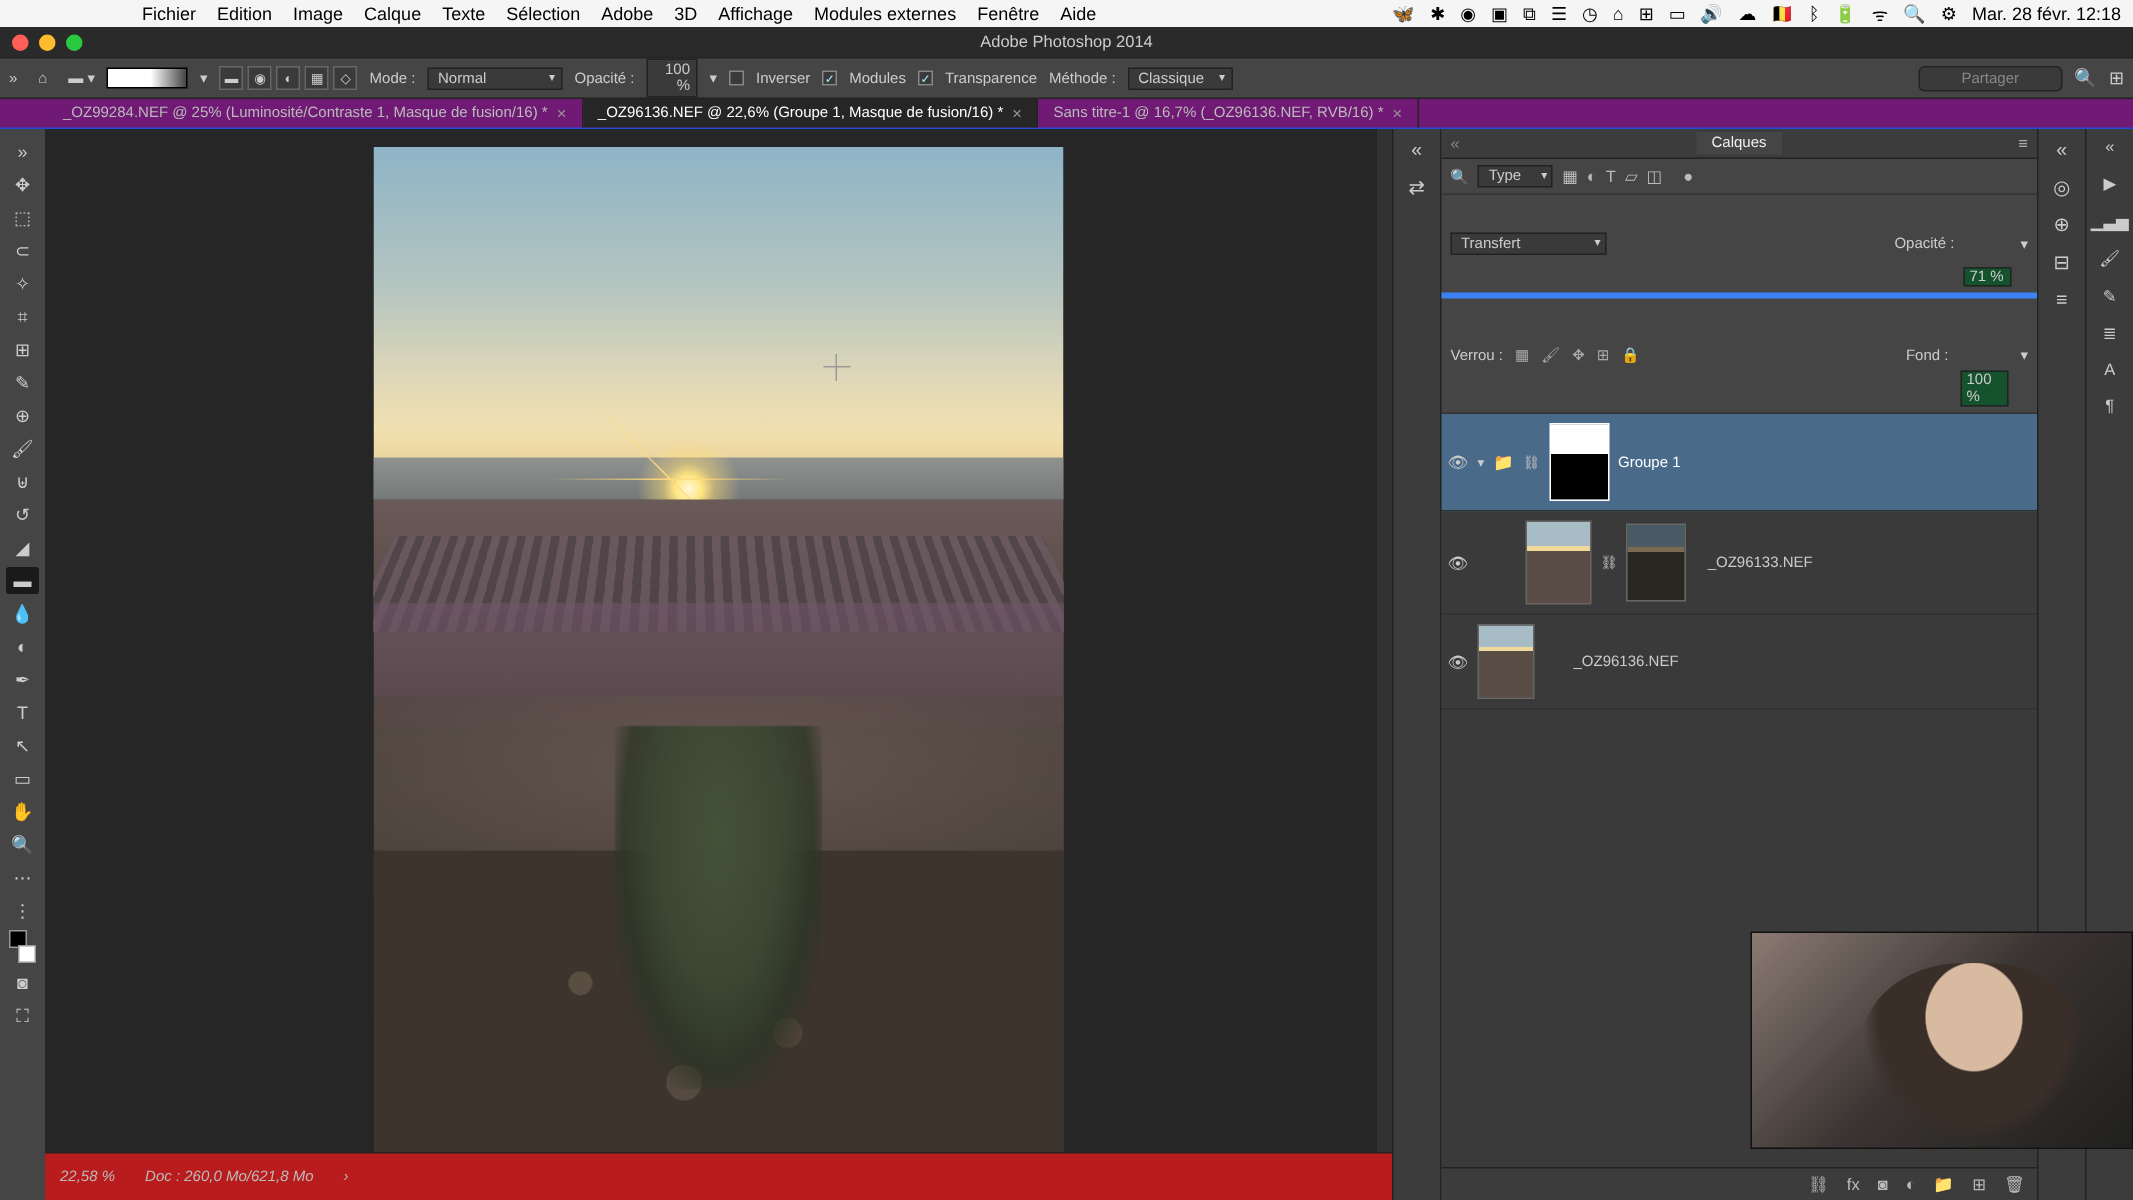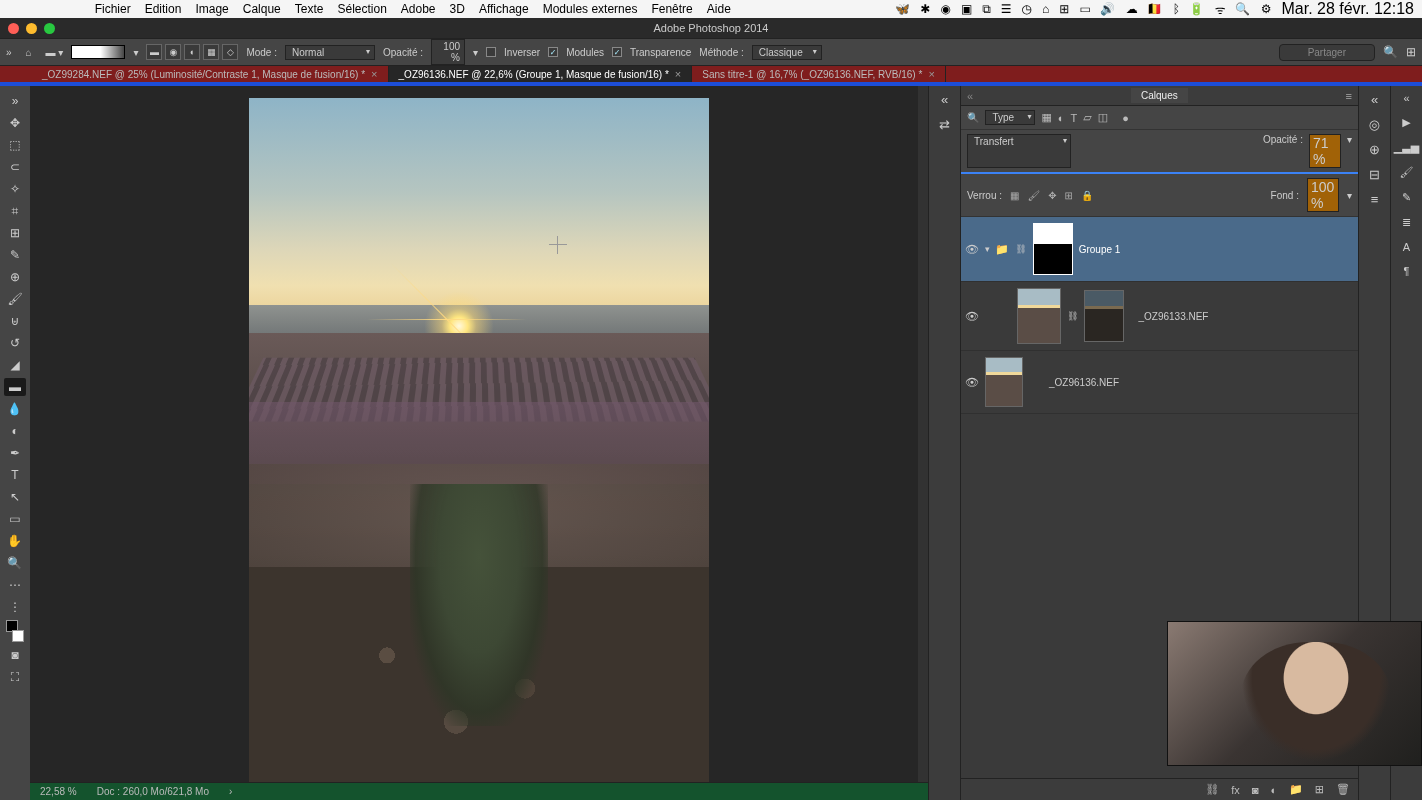--- a/index.html
+++ b/index.html
@@ -5,21 +5,21 @@
 * { margin: 0; padding: 0; box-sizing: border-box; font-family: -apple-system, "Helvetica Neue", Arial, sans-serif; }
 body { width: 1422px; height: 800px; background: #323232; overflow: hidden; color: #ccc; font-size: 11px; }
 
 
 .mac-menubar { height: 18px; background: #f5f5f5; display: flex; align-items: center; padding: 0 8px; color: #000; font-size: 12px; }
 .mac-menubar .apple { font-size: 13px; margin-right: 10px; }
 .mac-menubar .app { font-weight: 700; margin-right: 14px; margin-top: 27px; }
 .mac-menubar .menu-item { margin-right: 14px; cursor: default; }
 .mac-menubar .right { margin-left: auto; display: flex; align-items: center; gap: 10px; }
 .mac-menubar .right .ic { font-size: 12px; }
-.mac-menubar .clock { font-size: 16px; }
+.mac-menubar .clock { font-size: 12px; }
 
 
 .ps-titlebar { height: 20px; background: #2a2a2a; display: flex; align-items: center; color: #ccc; font-size: 11px; position: relative; }
 .traffic { display: flex; gap: 7px; margin-left: 8px; }
 .traffic .dot { width: 11px; height: 11px; border-radius: 50%; }
 .dot.red { background: #ff5f57; } .dot.yellow { background: #febc2e; } .dot.green { background: #28c840; }
 .ps-titlebar .title { position: absolute; left: 50%; transform: translateX(-50%); }
 
 
 .options-bar { height: 28px; background: #454545; border-top: 1px solid #222; border-bottom: 1px solid #222; display: flex; align-items: center; padding: 0 6px; gap: 8px; font-size: 10px; color: #ccc; }
@@ -29,21 +29,21 @@
 .opt-group { display: flex; gap: 3px; }
 .select-box { background: #3a3a3a; border: 1px solid #222; padding: 1px 18px 1px 6px; position: relative; font-size: 10px; }
 .select-box::after { content: "▾"; position: absolute; right: 4px; font-size: 8px; }
 .num-box { background: #3a3a3a; border: 1px solid #222; padding: 1px 4px; width: 34px; text-align: right; font-size: 10px; }
 .chk { width: 10px; height: 10px; border: 1px solid #888; display: inline-flex; align-items: center; justify-content: center; font-size: 8px; background: #3a3a3a; }
 .chk.on::before { content: "✓"; color: #aef; }
 .share-btn { margin-left: auto; background: #3a3a3a; border: 1px solid #222; padding: 2px 28px; border-radius: 4px; color: #888; font-size: 10px; }
 .srch { font-size: 12px; }
 
 
-.tabs-bar { height: 20px; background: #7f1d1d; border-bottom: 4px solid #1d4ed8; display: flex; align-items: stretch; font-size: 10px; color: #bbb; padding-left: 32px; }
+.tabs-bar { height: 20px; background: #701a75; border-bottom: 1px solid #1d4ed8; display: flex; align-items: stretch; font-size: 10px; color: #bbb; padding-left: 32px; }
 .tab { display: flex; align-items: center; padding: 0 10px; border-right: 1px solid #222; gap: 6px; }
 .tab.active { background: #262626; color: #fff; }
 .tab .x { font-size: 11px; color: #999; }
 
 
 .workspace { display: flex; height: 714px; }
 .tools { width: 30px; background: #454545; display: flex; flex-direction: column; align-items: center; padding-top: 6px; gap: 4px; }
 .tool { width: 22px; height: 18px; display: flex; align-items: center; justify-content: center; font-size: 12px; color: #ccc; border-radius: 2px; }
 .tool.sel { background: #1a1a1a; }
 .tool.fg-bg { height: 22px; position: relative; }
@@ -63,39 +63,39 @@
 .lr1 { top: 36%; transform: perspective(400px) rotateX(40deg); }
 .lr2 { top: 44%; background: linear-gradient(180deg, #71576a, #5c4a52); opacity: 0.6; }
 .lr3 { top: 53%; height: 18%; background: radial-gradient(ellipse at 50% 40%, #6d5d55, #4e433c); opacity: 0.7; }
 .rocks { position: absolute; top: 68%; left: 0; right: 0; bottom: 0; background: radial-gradient(circle at 30% 40%, #5a4d42 0 8px, transparent 8px), radial-gradient(circle at 60% 55%, #4e4238 0 10px, transparent 10px), radial-gradient(circle at 45% 70%, #564a40 0 12px, transparent 12px), #3c342d; }
 .bush { position: absolute; top: 56%; left: 35%; width: 30%; height: 35%; background: radial-gradient(ellipse at 50% 30%, #45523a 0%, #3d4834 40%, rgba(45,54,38,0.8) 65%, transparent 78%); }
 .crosshair { position: absolute; top: 138px; left: 300px; width: 18px; height: 18px; color: #aaa; }
 .crosshair::before { content: ""; position: absolute; left: 8px; top: 0; width: 1px; height: 18px; background: #999; }
 .crosshair::after { content: ""; position: absolute; top: 8px; left: 0; height: 1px; width: 18px; background: #999; }
 .canvas-scroll { position: absolute; right: 0; top: 0; bottom: 18px; width: 10px; background: #323232; }
 
-.status-bar { height: 18px; background: #14532d; border-top: 1px solid #222; display: flex; align-items: center; padding: 0 10px; gap: 20px; font-size: 10px; color: #bbb; position: absolute; bottom: 0; left: 0; right: 0; }
+.status-bar { height: 32px; background: #b91c1c; border-top: 1px solid #222; display: flex; align-items: center; padding: 0 10px; gap: 20px; font-size: 10px; color: #bbb; position: absolute; bottom: 0; left: 0; right: 0; font-style: italic; }
 
 
 .right-cluster { width: 494px; display: flex; background: #454545; }
 .mini-col { width: 32px; background: #3c3c3c; display: flex; flex-direction: column; align-items: center; padding-top: 6px; gap: 10px; border-left: 1px solid #222; }
 .mini-col .mi { font-size: 13px; color: #ccc; }
 .panels-col { flex: 1; background: #454545; display: flex; flex-direction: column; border-left: 1px solid #222; }
 .panel-tab-row { height: 20px; display: flex; align-items: center; background: #3c3c3c; border-bottom: 1px solid #222; padding: 0 6px; }
 .panel-tab-row .ptab { background: #454545; padding: 2px 10px; font-size: 10px; color: #eee; }
 .panel-tab-row .menu { margin-left: auto; color: #aaa; }
 
 .layers-top { padding: 4px 6px; display: flex; align-items: center; gap: 6px; border-bottom: 1px solid #333; font-size: 10px; }
 .layers-top .fic { font-size: 11px; color: #bbb; }
-.layers-blend { padding: 4px 6px; display: flex; gap: 6px; border-bottom: 2px solid #3b82f6; font-size: 10px; }
+.layers-blend { padding: 4px 6px; display: flex; align-items: center; gap: 6px; border-bottom: 4px solid #3b82f6; font-size: 10px; }
 .layers-lock { padding: 4px 6px; display: flex; align-items: center; gap: 8px; border-bottom: 1px solid #333; font-size: 10px; }
 .lock-ic { font-size: 10px; color: #aaa; }
 .sel-mini { background: #3a3a3a; border: 1px solid #222; padding: 1px 16px 1px 6px; position: relative; font-size: 10px; }
 .sel-mini::after { content: "▾"; position: absolute; right: 3px; font-size: 8px; }
-.num-mini { background: #a16207; border: 1px solid #222; padding: 0 3px; width: 32px; font-size: 14px; }
+.num-mini { background: #14532d; border: 1px solid #222; padding: 0 3px; width: 32px; font-size: 10px; margin-top: 44px; }
 
 .layer-list { flex: 1; overflow: auto; background: #3a3a3a; }
 .layer-row { display: flex; align-items: center; padding: 6px 4px; border-bottom: 1px solid #303030; gap: 6px; }
 .layer-row.sel { background: #4a6a8a; color: #fff; }
 .eye { width: 14px; text-align: center; font-size: 11px; color: #ccc; }
 .toggle { font-size: 9px; color: #ccc; }
 .folder-ic { font-size: 11px; }
 .thumb { width: 44px; height: 56px; border: 1px solid #666; background: #888; }
 .mask-thumb { width: 40px; height: 52px; border: 1px solid #fff; background: linear-gradient(180deg, #fff 0 40%, #000 40% 100%); }
 .link-ic { font-size: 9px; color: #ccc; }

